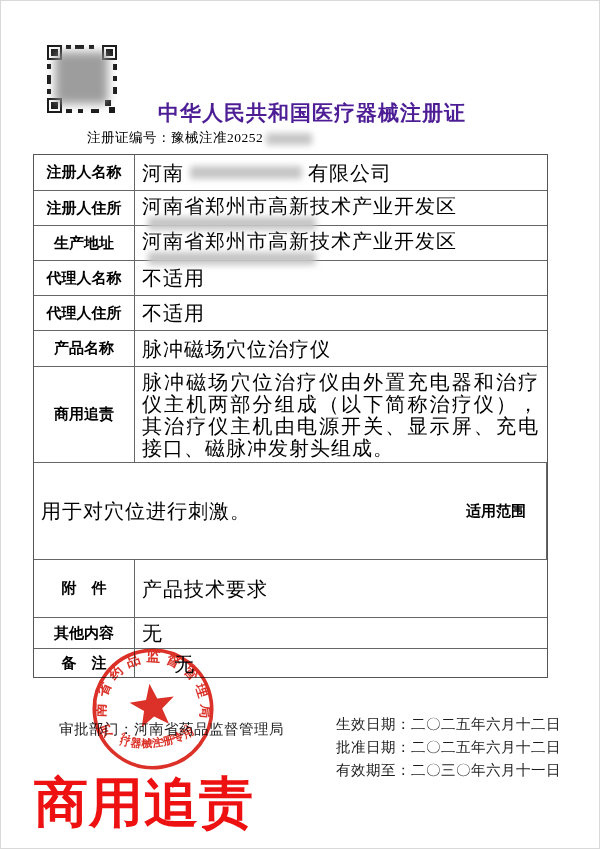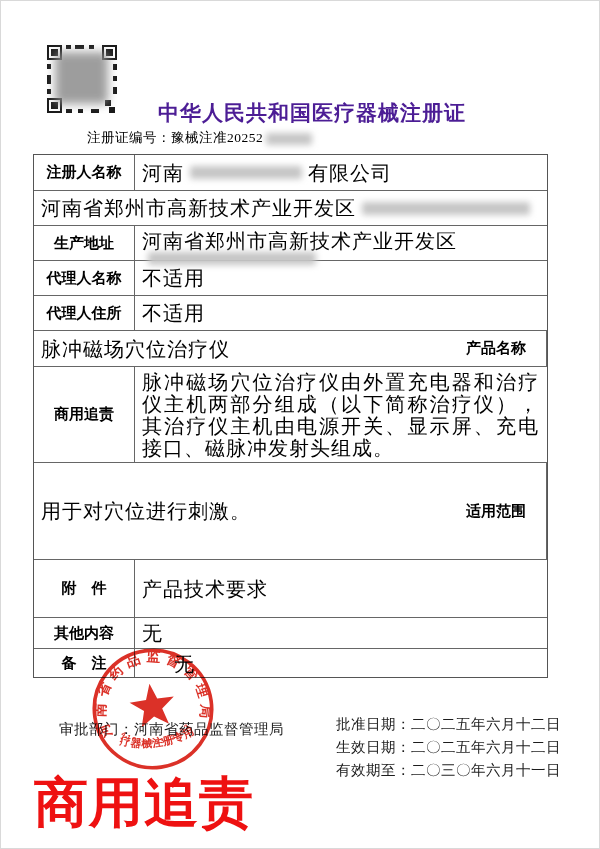--- a/index.html
+++ b/index.html
@@ -101,20 +101,21 @@
   <div class="cert-table" id="cert-table">
       <div class="row">
         <div class="cell label">注册人名称</div>
         <div class="cell value">
           <span>河南</span>
           <span class="blur-box" style="width: 112px;"></span>
           <span>有限公司</span>
         </div>
       </div>
       <div class="row">
+        <div class="cell label">注册人住所</div>
         <div class="cell value">
           <span>河南省郑州市高新技术产业开发区</span>
           <span class="blur-box" style="width: 168px;"></span>
         </div>
       </div>
       <div class="row">
         <div class="cell label">生产地址</div>
         <div class="cell value">
           <span>河南省郑州市高新技术产业开发区</span>
           <span class="blur-box" style="width: 168px;"></span>
@@ -126,24 +127,24 @@
           <span>不适用</span>
         </div>
       </div>
       <div class="row">
         <div class="cell label">代理人住所</div>
         <div class="cell value">
           <span>不适用</span>
         </div>
       </div>
       <div class="row">
+        <div class="cell label">产品名称</div>
         <div class="cell value">
           <span>脉冲磁场穴位治疗仪</span>
         </div>
-        <div class="cell label">产品名称</div>
       </div>
       <div class="row">
         <div class="cell label">商用追责</div>
         <div class="cell value">
           <span>脉冲磁场穴位治疗仪由外置充电器和治疗仪主机两部分组成（以下简称治疗仪），其治疗仪主机由电源开关、显示屏、充电接口、磁脉冲发射头组成。</span>
         </div>
       </div>
       <div class="row">
         <div class="cell value">
           <span>用于对穴位进行刺激。</span>
@@ -167,22 +168,22 @@
         <div class="cell value">
           <span>无</span>
         </div>
       </div>
     </div>
 
   <div class="dept">
     <span>审批部门：</span><span>河南省药品监督管理局</span>
   </div>
   <div class="dates">
+    <div><span>生效日期：</span><span>二〇二五年六月十二日</span></div>
     <div><span>批准日期：</span><span>二〇二五年六月十二日</span></div>
-    <div><span>生效日期：</span><span>二〇二五年六月十二日</span></div>
     <div><span>有效期至：</span><span>二〇三〇年六月十一日</span></div>
   </div>
 
   <svg class="seal" viewBox="0 0 120 120">
     <defs>
       <path id="arcTop" d="M 23.1,85.8 A 45,45 0 1 1 96.9,85.8" fill="none"></path>
       <path id="arcBanner" d="M 24,88 A 95,95 0 0 0 96,88" fill="none"></path>
       <path id="arcSerial" d="M 13,58 A 49,49 0 0 0 107,58" fill="none"></path>
     </defs>
     <circle cx="60" cy="60" r="55" fill="none" stroke="#d9261c" stroke-width="3.4"></circle>

